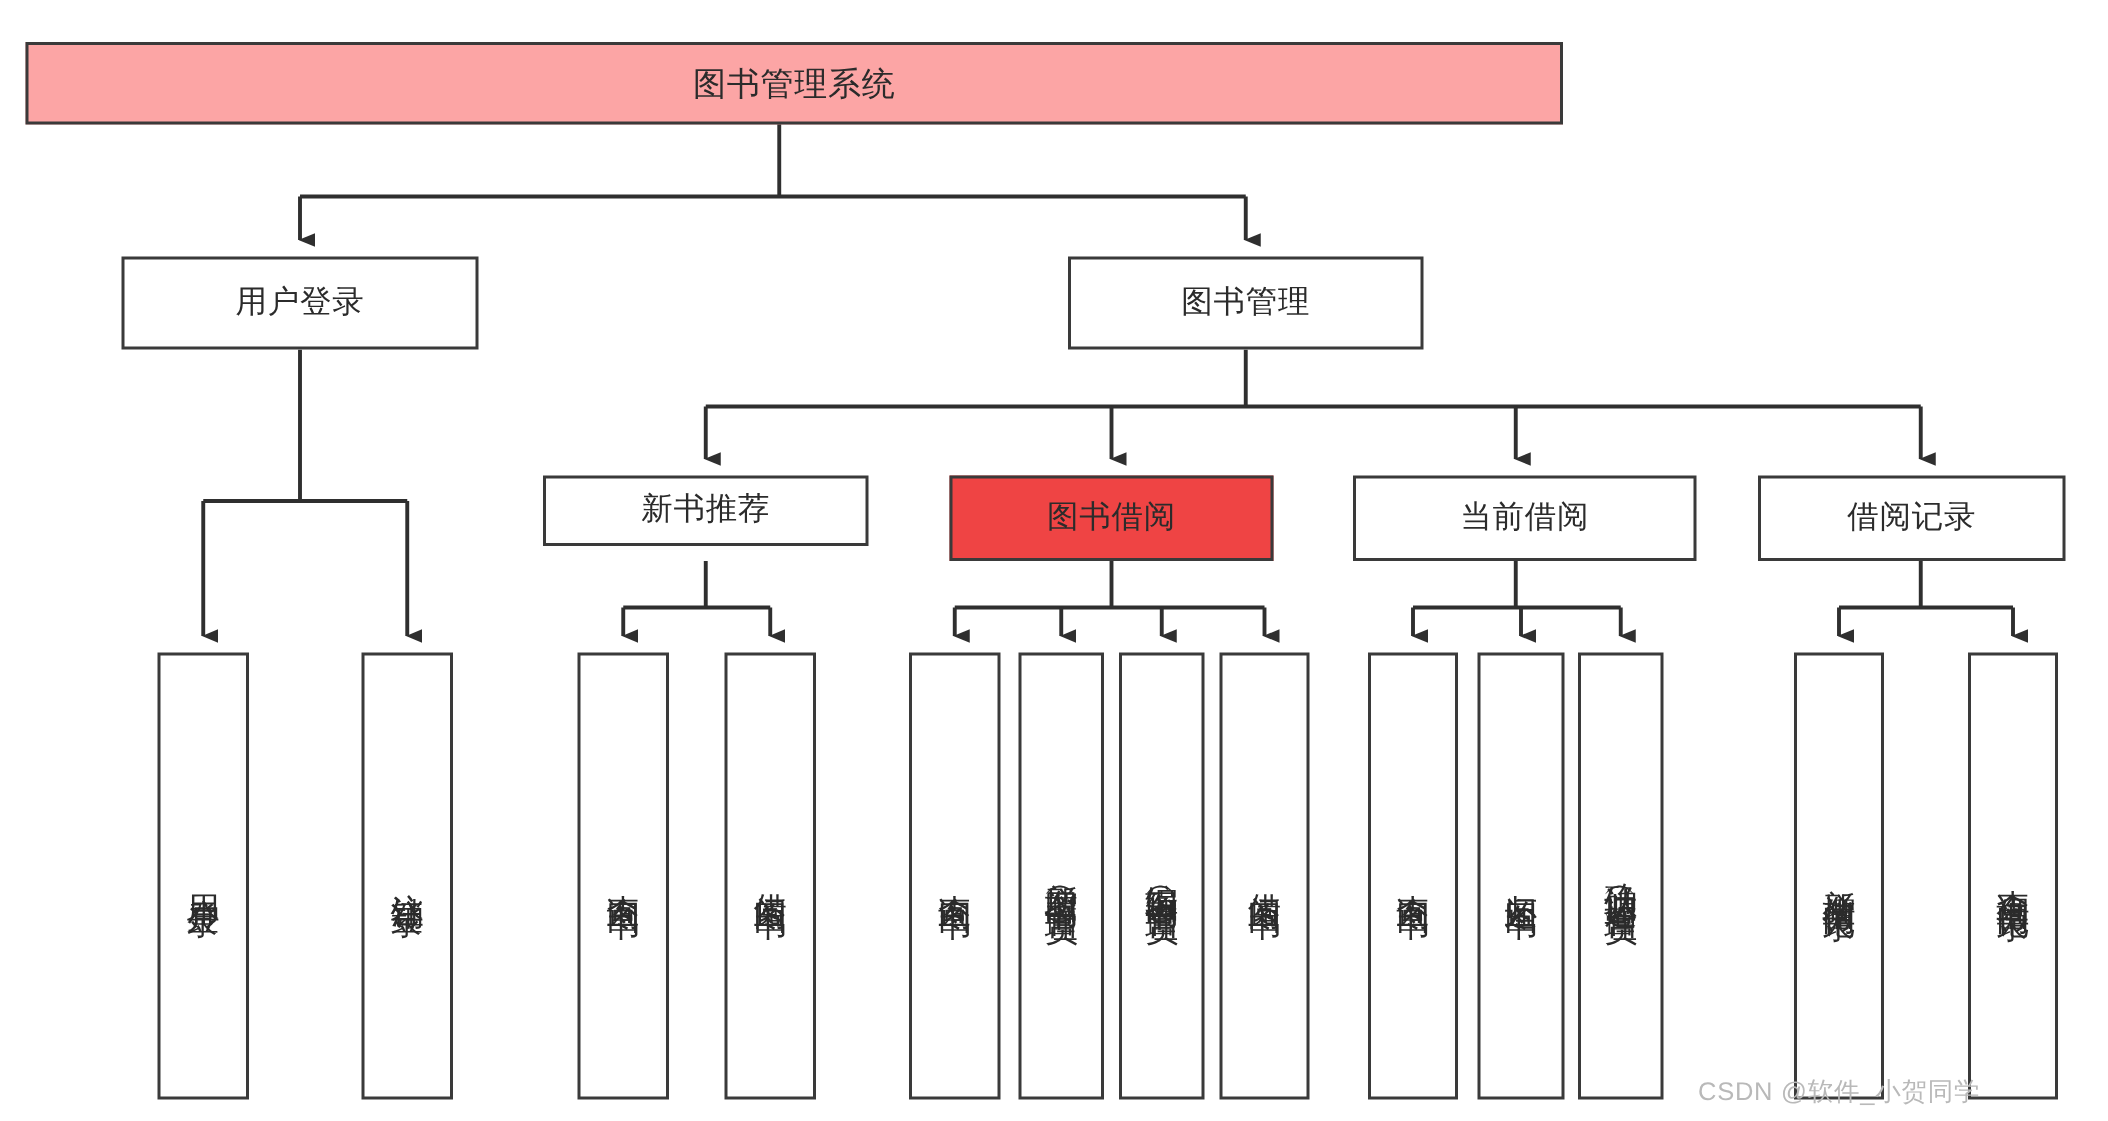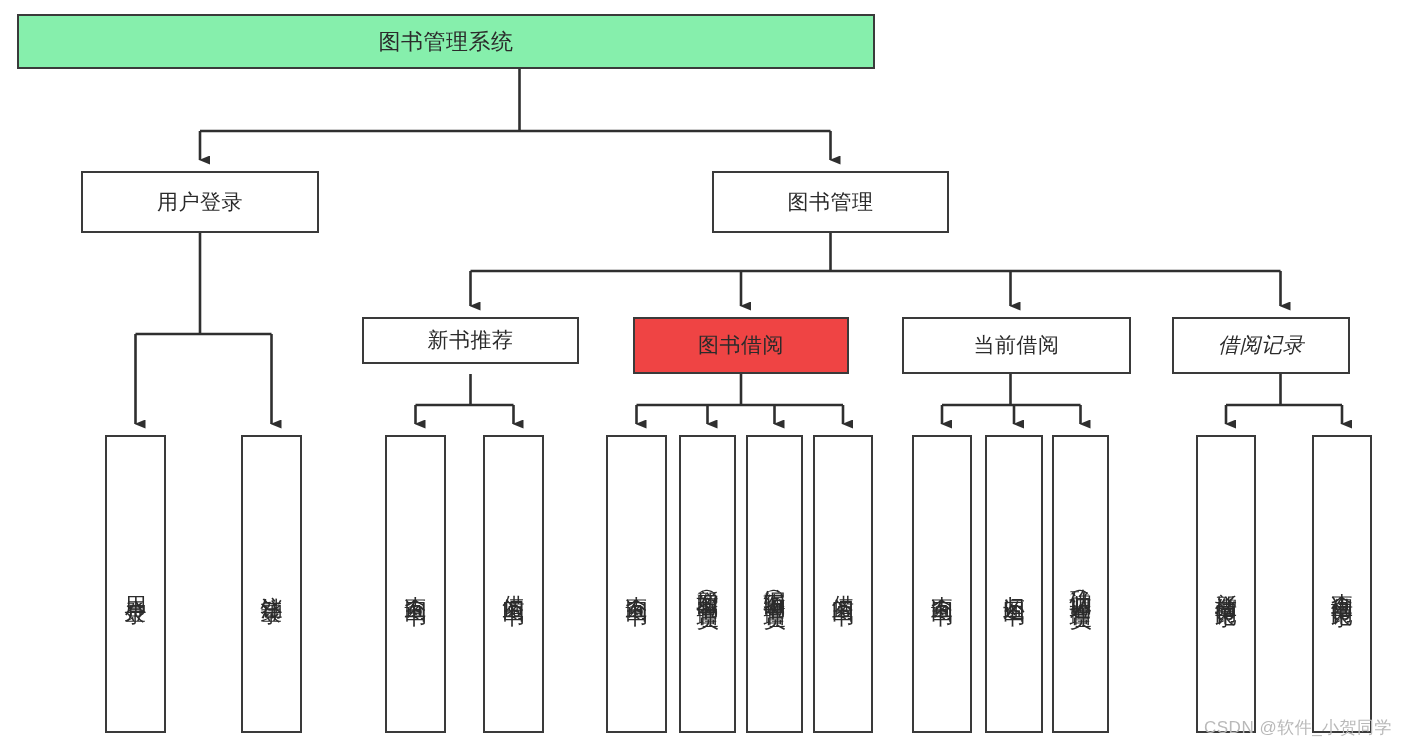--- a/index.html
+++ b/index.html
@@ -99,39 +99,39 @@
         <path d="M 942 405 L 942 424" marker-end="url(#arrowhead)"></path>
         <path d="M 1014 405 L 1014 424" marker-end="url(#arrowhead)"></path>
         <path d="M 1080.5 405 L 1080.5 424" marker-end="url(#arrowhead)"></path>
         <path d="M 1280.5 374 L 1280.5 405"></path>
         <path d="M 1226 405 L 1342 405"></path>
         <path d="M 1226 405 L 1226 424" marker-end="url(#arrowhead)"></path>
         <path d="M 1342 405 L 1342 424" marker-end="url(#arrowhead)"></path>
       </g>
   </svg>
   <div id="node-layer">
-      <div class="node root" style="left: 17px; top: 14px; width: 858px; height: 55px; border-color: rgb(58, 58, 58); background: #86efac;">
+      <div class="node root" style="left: 17px; top: 28px; width: 1025px; height: 55px; border-color: rgb(58, 58, 58); background: #fca5a5;">
         <span class="label">图书管理系统</span>
       </div>
       <div class="node" style="left: 81px; top: 171px; width: 238px; height: 62px; border-color: rgb(58, 58, 58); background: rgb(255, 255, 255);">
         <span class="label">用户登录</span>
       </div>
       <div class="node" style="left: 712px; top: 171px; width: 237px; height: 62px; border-color: rgb(58, 58, 58); background: rgb(255, 255, 255);">
         <span class="label">图书管理</span>
       </div>
       <div class="node" style="left: 362px; top: 317px; width: 217px; height: 47px; border-color: rgb(58, 58, 58); background: rgb(255, 255, 255);">
         <span class="label">新书推荐</span>
       </div>
       <div class="node" style="left: 633px; top: 317px; width: 216px; height: 57px; border-color: rgb(58, 58, 58); background: #ef4444;">
         <span class="label">图书借阅</span>
       </div>
       <div class="node" style="left: 902px; top: 317px; width: 229px; height: 57px; border-color: rgb(58, 58, 58); background: rgb(255, 255, 255);">
         <span class="label">当前借阅</span>
       </div>
-      <div class="node" style="left: 1172px; top: 317px; width: 178px; height: 57px; border-color: rgb(58, 58, 58); background: rgb(255, 255, 255); font-style: italic;">
+      <div class="node" style="left: 1172px; top: 317px; width: 205px; height: 57px; border-color: rgb(58, 58, 58); background: rgb(255, 255, 255);">
         <span class="label">借阅记录</span>
       </div>
       <div class="node vertical" style="left: 105px; top: 435px; width: 61px; height: 298px; border-color: rgb(58, 58, 58); background: rgb(255, 255, 255);">
         <span class="label">用户登录</span>
       </div>
       <div class="node vertical" style="left: 241px; top: 435px; width: 61px; height: 298px; border-color: rgb(58, 58, 58); background: rgb(255, 255, 255);">
         <span class="label">注销登录</span>
       </div>
       <div class="node vertical" style="left: 385px; top: 435px; width: 61px; height: 298px; border-color: rgb(58, 58, 58); background: rgb(255, 255, 255);">
         <span class="label">查询图书</span>
@@ -160,14 +160,14 @@
       <div class="node vertical" style="left: 1052px; top: 435px; width: 57px; height: 298px; border-color: rgb(58, 58, 58); background: rgb(255, 255, 255);">
         <span class="label">确认归还（管理员）</span>
       </div>
       <div class="node vertical" style="left: 1196px; top: 435px; width: 60px; height: 298px; border-color: rgb(58, 58, 58); background: rgb(255, 255, 255);">
         <span class="label">新增借阅记录</span>
       </div>
       <div class="node vertical" style="left: 1312px; top: 435px; width: 60px; height: 298px; border-color: rgb(58, 58, 58); background: rgb(255, 255, 255);">
         <span class="label">查询借阅记录</span>
       </div>
     </div>
-  <div class="watermark" style="left: 1204px; top: 716px; color: rgb(185, 185, 185);">CSDN @软件_小贺同学</div>
+  <div class="watermark" style="left: 1132px; top: 716px; color: rgb(185, 185, 185);">CSDN @软件_小贺同学</div>
 </div>
 
 </body></html>

